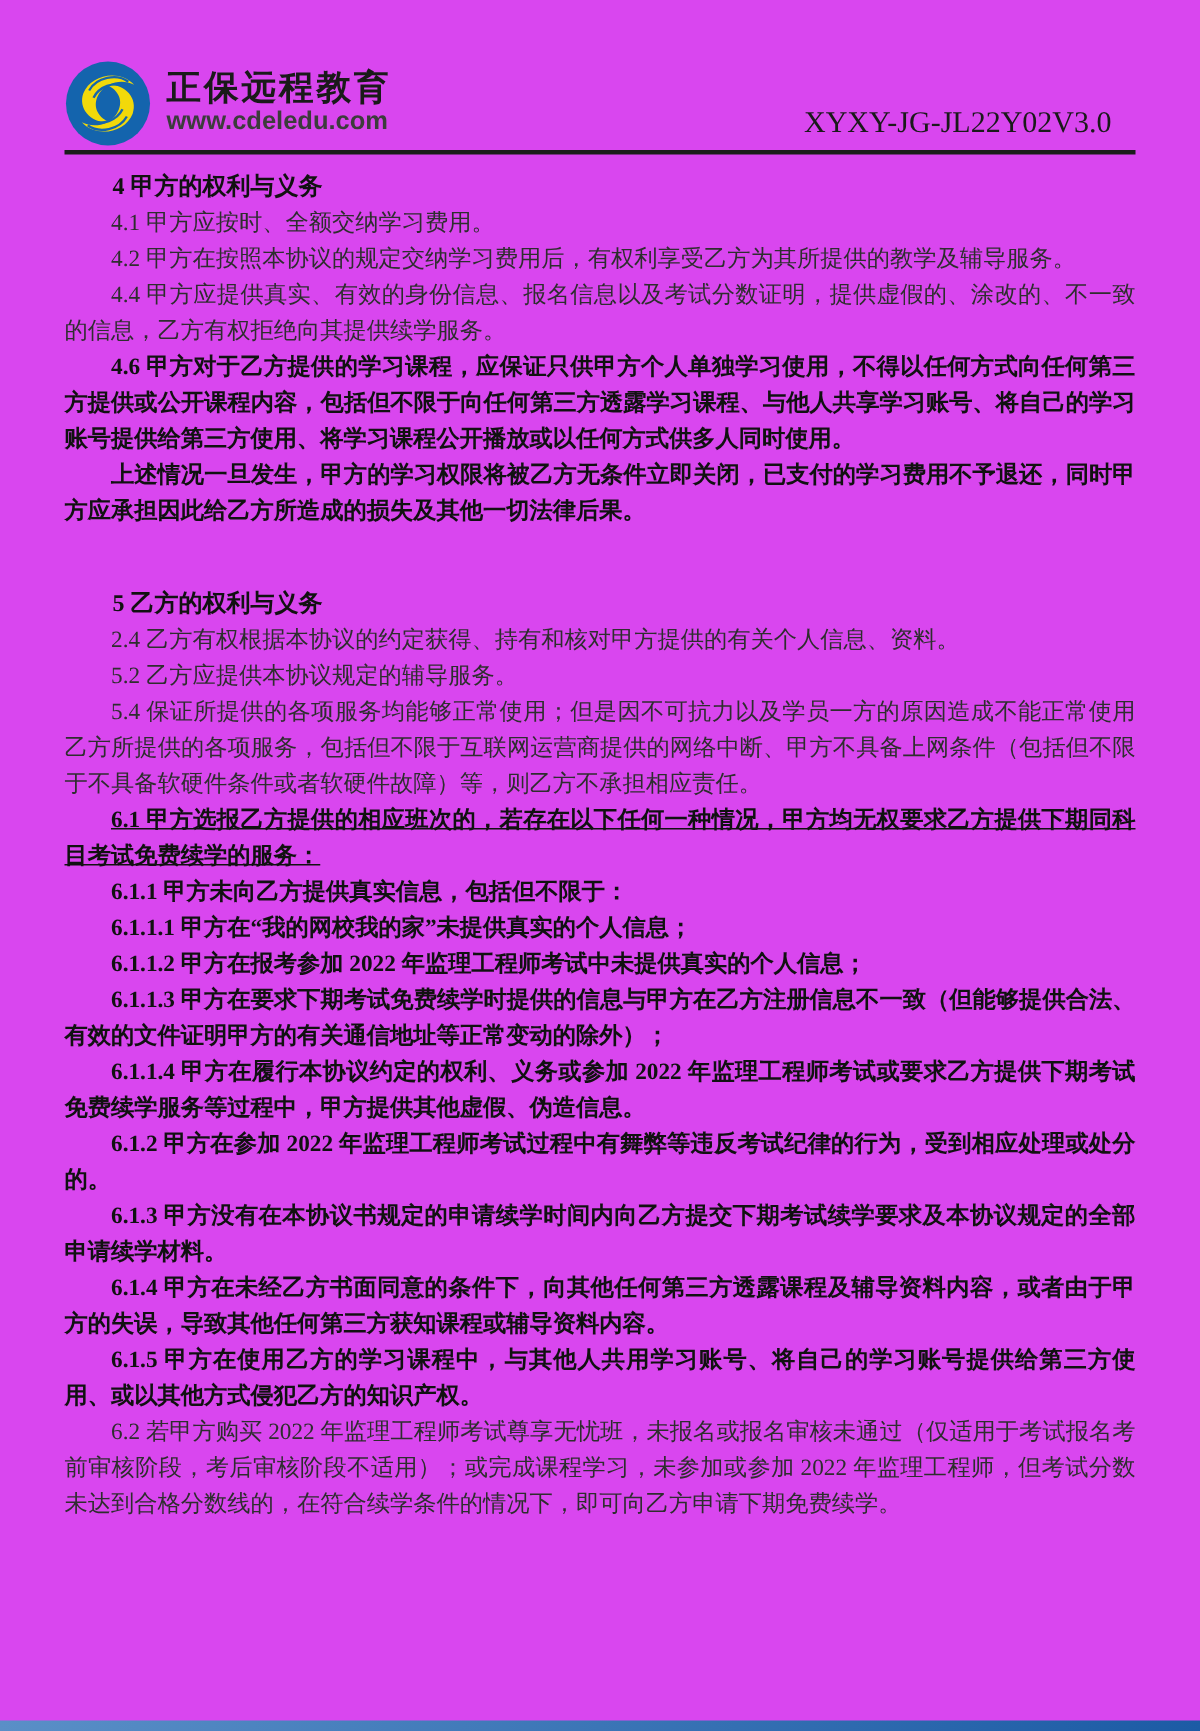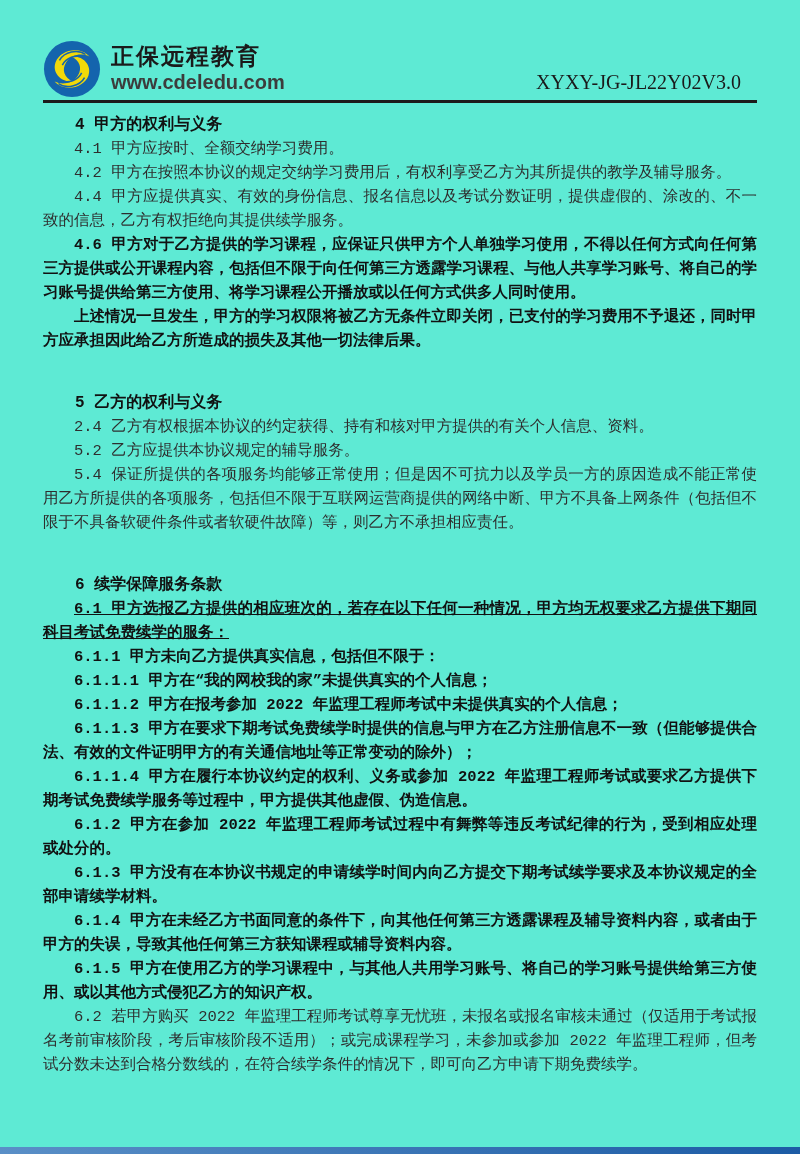--- a/index.html
+++ b/index.html
@@ -1,21 +1,21 @@
 <!DOCTYPE html>
 <html><head>
 <meta charset="utf-8">
 <style>
   html, body { margin: 0; padding: 0; background: #888; }
   .page {
     position: relative;
     width: 800px;
     height: 1154px;
     margin: 0 auto;
-    background: #5eead4;
+    background: #d946ef;
     overflow: hidden;
     font-family: "Liberation Serif", "DejaVu Serif", serif;
     color: #262626;
   }
   
   .header {
     position: relative;
     padding: 40px 43px 0 43px;
   }
   .header-row {
@@ -34,21 +34,21 @@
     font-family: "Liberation Sans", "DejaVu Sans", sans-serif;
     font-weight: bold;
     font-size: 23px;
     letter-spacing: 2px;
     color: #1a1a1a;
     line-height: 1.1;
   }
   .brand-site {
     font-family: "Liberation Sans", "DejaVu Sans", sans-serif;
     font-weight: bold;
-    font-size: 20px;
+    font-size: 17px;
     color: #3c3c3c;
     line-height: 1.2;
   }
   .doc-code {
     font-family: Liberation Serif, serif;
     font-size: 20px;
     color: #1a1a1a;
     padding-bottom: 4px;
     padding-right: 16px;
   }
@@ -61,21 +61,20 @@
   .content {
     margin: 10px 43px 0 43px;
     font-size: 15.5px;
     line-height: 24px;
     text-align: justify;
     color: #2e2e2e;
   }
   .content p {
     margin: 0;
     text-indent: 2em;
-    font-family: Liberation Mono, monospace;
   }
   .content p.heading,
   .content p.heading-spaced {
     font-weight: bold;
     color: #111;
     font-size: 16px;
   }
   .content p.heading-spaced { margin-top: 38px; }
   .content p.bold { font-weight: bold; color: #111; }
   .content p.bold-underline {
@@ -120,21 +119,20 @@
       <p class="heading">4 甲方的权利与义务</p>
       <p class="normal">4.1 甲方应按时、全额交纳学习费用。</p>
       <p class="normal">4.2 甲方在按照本协议的规定交纳学习费用后，有权利享受乙方为其所提供的教学及辅导服务。</p>
       <p class="normal">4.4 甲方应提供真实、有效的身份信息、报名信息以及考试分数证明，提供虚假的、涂改的、不一致的信息，乙方有权拒绝向其提供续学服务。</p>
       <p class="bold">4.6 甲方对于乙方提供的学习课程，应保证只供甲方个人单独学习使用，不得以任何方式向任何第三方提供或公开课程内容，包括但不限于向任何第三方透露学习课程、与他人共享学习账号、将自己的学习账号提供给第三方使用、将学习课程公开播放或以任何方式供多人同时使用。</p>
       <p class="bold">上述情况一旦发生，甲方的学习权限将被乙方无条件立即关闭，已支付的学习费用不予退还，同时甲方应承担因此给乙方所造成的损失及其他一切法律后果。</p>
       <p class="heading-spaced">5 乙方的权利与义务</p>
       <p class="normal">2.4 乙方有权根据本协议的约定获得、持有和核对甲方提供的有关个人信息、资料。</p>
       <p class="normal">5.2 乙方应提供本协议规定的辅导服务。</p>
       <p class="normal">5.4 保证所提供的各项服务均能够正常使用；但是因不可抗力以及学员一方的原因造成不能正常使用乙方所提供的各项服务，包括但不限于互联网运营商提供的网络中断、甲方不具备上网条件（包括但不限于不具备软硬件条件或者软硬件故障）等，则乙方不承担相应责任。</p>
-      <p class="heading-spaced">6 续学保障服务条款</p>
       <p class="bold-underline">6.1 甲方选报乙方提供的相应班次的，若存在以下任何一种情况，甲方均无权要求乙方提供下期同科目考试免费续学的服务：</p>
       <p class="bold">6.1.1 甲方未向乙方提供真实信息，包括但不限于：</p>
       <p class="bold">6.1.1.1 甲方在“我的网校我的家”未提供真实的个人信息；</p>
       <p class="bold">6.1.1.2 甲方在报考参加 2022 年监理工程师考试中未提供真实的个人信息；</p>
       <p class="bold">6.1.1.3 甲方在要求下期考试免费续学时提供的信息与甲方在乙方注册信息不一致（但能够提供合法、有效的文件证明甲方的有关通信地址等正常变动的除外）；</p>
       <p class="bold">6.1.1.4 甲方在履行本协议约定的权利、义务或参加 2022 年监理工程师考试或要求乙方提供下期考试免费续学服务等过程中，甲方提供其他虚假、伪造信息。</p>
       <p class="bold">6.1.2 甲方在参加 2022 年监理工程师考试过程中有舞弊等违反考试纪律的行为，受到相应处理或处分的。</p>
       <p class="bold">6.1.3 甲方没有在本协议书规定的申请续学时间内向乙方提交下期考试续学要求及本协议规定的全部申请续学材料。</p>
       <p class="bold">6.1.4 甲方在未经乙方书面同意的条件下，向其他任何第三方透露课程及辅导资料内容，或者由于甲方的失误，导致其他任何第三方获知课程或辅导资料内容。</p>
       <p class="bold">6.1.5 甲方在使用乙方的学习课程中，与其他人共用学习账号、将自己的学习账号提供给第三方使用、或以其他方式侵犯乙方的知识产权。</p>

